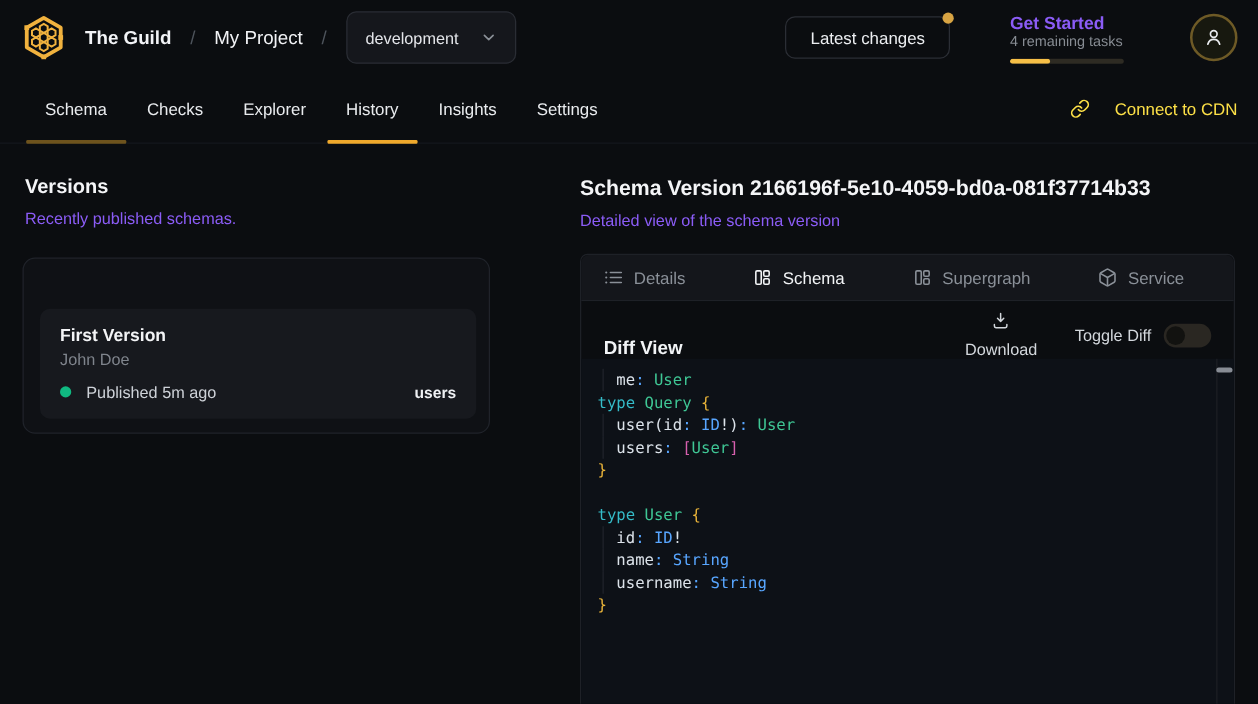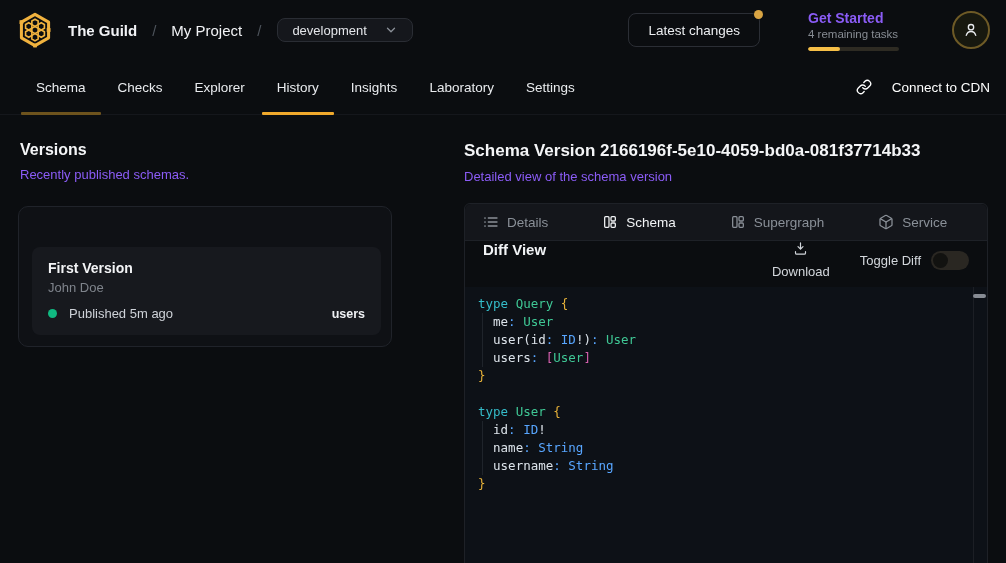--- a/index.html
+++ b/index.html
@@ -7,21 +7,21 @@
     font-family:"Liberation Sans", sans-serif; color:#e8eaee; }
   .app { width:1006px; height:563px; position:relative; }
 
   
   .header { height:60px; display:flex; align-items:center; padding:1px 16px; }
   .logo { width:38px; height:38px; flex:0 0 auto; cursor:pointer; }
   .crumbs { display:flex; align-items:center; gap:15px; margin-left:14px; }
   .crumb { font-size:15px; font-weight:600; color:#f2f3f6; cursor:pointer; }
   .crumb.project { font-weight:500; }
   .sep { color:#4e545c; font-size:15px; }
-  .env-select { margin-left:16px; height:24px; display:flex; align-items:center; gap:17px;
+  .env-select { margin-left:16px; height:42px; display:flex; align-items:center; gap:17px;
     padding:0 14px; background:#15171c; border:1px solid #2a2d34; border-radius:8px;
     font-size:13px; color:#e4e6ea; cursor:pointer; }
   .env-select svg { color:#8b9198; }
   .latest-btn { margin-left:auto; position:relative; height:34px; padding:0 19px;
     display:flex; align-items:center; background:transparent; border:1px solid #2b2e35;
     border-radius:8px; color:#eceef1; font-size:13.5px; cursor:pointer; }
   .latest-dot { position:absolute; top:-4px; right:-4px; width:9px; height:9px;
     border-radius:50%; background:#d8a443; }
   .get-started { margin-left:48px; width:92px; cursor:pointer; }
   .gs-title { font-size:14px; font-weight:700; color:#8b5cf6; }
@@ -35,21 +35,21 @@
   
   .nav { height:55px; display:flex; align-items:stretch; padding-left:20px;
     position:relative; border-bottom:1px solid #15171c; }
   .navtab { display:flex; align-items:center; padding:0 16px; font-size:13.5px;
     color:#e9ebee; position:relative; cursor:pointer; }
   .navtab.u-dim::after, .navtab.u-active::after { content:""; position:absolute;
     left:1px; right:1px; bottom:-1px; height:3px; border-radius:1px; }
   .navtab.u-dim::after { background:#6e531d; }
   .navtab.u-active::after { background:#f0a92c; }
   .cdn-link { position:absolute; right:16px; top:50%; transform:translateY(-50%);
-    display:flex; align-items:center; gap:20px; color:#ffffff; font-size:13.5px;
+    display:flex; align-items:center; gap:20px; color:#fde047; font-size:13.5px;
     font-weight:500; cursor:pointer; }
 
   
   .main { display:flex; }
   .left { width:464px; padding:26px 20px 0 20px; }
   .panel-title { font-size:16px; font-weight:700; color:#f4f5f7; }
   .panel-sub { font-size:13px; color:#8b5cf6; margin-top:8px; }
   .right { flex:1; padding:26px 18px 0 0; }
   .right .panel-title { font-size:17px; }
 
@@ -64,21 +64,21 @@
   .cv-dot { width:9px; height:9px; border-radius:50%; background:#10b981; margin-right:12px; }
   .cv-status { font-size:13px; color:#ced2d8; }
   .cv-service { margin-left:auto; font-size:12.5px; font-weight:700; color:#eef0f3; }
 
   
   .detail-panel { margin-top:19px; border:1px solid #1e2127; border-radius:6px 6px 0 0; }
   .ptabs { height:37px; background:#14161b; border-bottom:1px solid #1e2127;
     display:flex; align-items:center; padding:0 18px; gap:54px; border-radius:6px 6px 0 0; }
   .ptab { display:flex; align-items:center; gap:8px; font-size:13.5px; color:#8a9098; cursor:pointer; }
   .ptab.active { color:#f2f4f6; }
-  .diff-row { height:46px; display:flex; align-items:flex-start; padding:0 18px; }
+  .diff-row { height:46px; display:flex; align-items:flex-end; padding:0 18px; }
   .diff-title { font-size:15px; font-weight:700; color:#f2f4f6; }
   .diff-actions { margin-left:auto; display:flex; align-items:center; }
   .dl-btn { display:flex; align-items:center; gap:8px; color:#d3d7dc; font-size:13px; cursor:pointer;flex-direction:column; }
   .toggle-label { margin-left:30px; font-size:13px; color:#d3d7dc; }
   .switch { margin-left:10px; width:38px; height:19px; border-radius:10px;
     background:#2a2722; position:relative; cursor:pointer; }
   .switch .knob { position:absolute; left:2px; top:2px; width:15px; height:15px;
     border-radius:50%; background:#121210; transition:left .1s; }
   .code { position:relative; background:#0d1117; border-top:0px;
     height:280px; padding:8px 20px 0 13px; font-family:"DejaVu Sans Mono", monospace;
@@ -154,21 +154,20 @@
       </svg>
     </div>
   </div>
 
   <div class="nav">
     <div class="navtab u-dim">Schema</div>
     <div class="navtab">Checks</div>
     <div class="navtab">Explorer</div>
     <div class="navtab u-active">History</div>
     <div class="navtab">Insights</div>
-    <div class="navtab">Laboratory</div>
     <div class="navtab">Settings</div>
     <div class="cdn-link">
       <svg width="16" height="16" viewBox="0 0 24 24" fill="none" stroke="currentColor" stroke-width="2" stroke-linecap="round" stroke-linejoin="round">
         <path d="M10 13a5 5 0 007.54.54l3-3a5 5 0 00-7.07-7.07l-1.72 1.71"></path>
         <path d="M14 11a5 5 0 00-7.54-.54l-3 3a5 5 0 007.07 7.07l1.71-1.71"></path>
       </svg>
       <span>Connect to CDN</span>
     </div>
   </div>
 
@@ -242,22 +241,22 @@
             <span class="toggle-label">Toggle Diff</span>
             <div class="switch">
               <div class="knob"></div>
             </div>
           </div>
         </div>
 
         <div class="code">
           <div class="scroll-track"></div>
           <div class="scroll-thumb"></div>
-        <div class="cl"><span class="tk-k">type </span><span class="tk-t">Query </span><span class="tk-b">{</span></div>
-            <div class="cl ind"><span class="tk-f">  me</span><span class="tk-c">: </span><span class="tk-t">User</span></div>
+        <div class="cl ind"><span class="tk-f">  me</span><span class="tk-c">: </span><span class="tk-t">User</span></div>
+            <div class="cl"><span class="tk-k">type </span><span class="tk-t">Query </span><span class="tk-b">{</span></div>
             <div class="cl ind"><span class="tk-f">  user</span><span class="tk-p">(</span><span class="tk-f">id</span><span class="tk-c">: </span><span class="tk-s">ID</span><span class="tk-p">!)</span><span class="tk-c">: </span><span class="tk-t">User</span></div>
             <div class="cl ind"><span class="tk-f">  users</span><span class="tk-c">: </span><span class="tk-br">[</span><span class="tk-t">User</span><span class="tk-br">]</span></div>
             <div class="cl"><span class="tk-b">}</span></div>
             <div class="cl">&nbsp;</div>
             <div class="cl"><span class="tk-k">type </span><span class="tk-t">User </span><span class="tk-b">{</span></div>
             <div class="cl ind"><span class="tk-f">  id</span><span class="tk-c">: </span><span class="tk-s">ID</span><span class="tk-p">!</span></div>
             <div class="cl ind"><span class="tk-f">  name</span><span class="tk-c">: </span><span class="tk-s">String</span></div>
             <div class="cl ind"><span class="tk-f">  username</span><span class="tk-c">: </span><span class="tk-s">String</span></div>
             <div class="cl"><span class="tk-b">}</span></div>
           </div>

